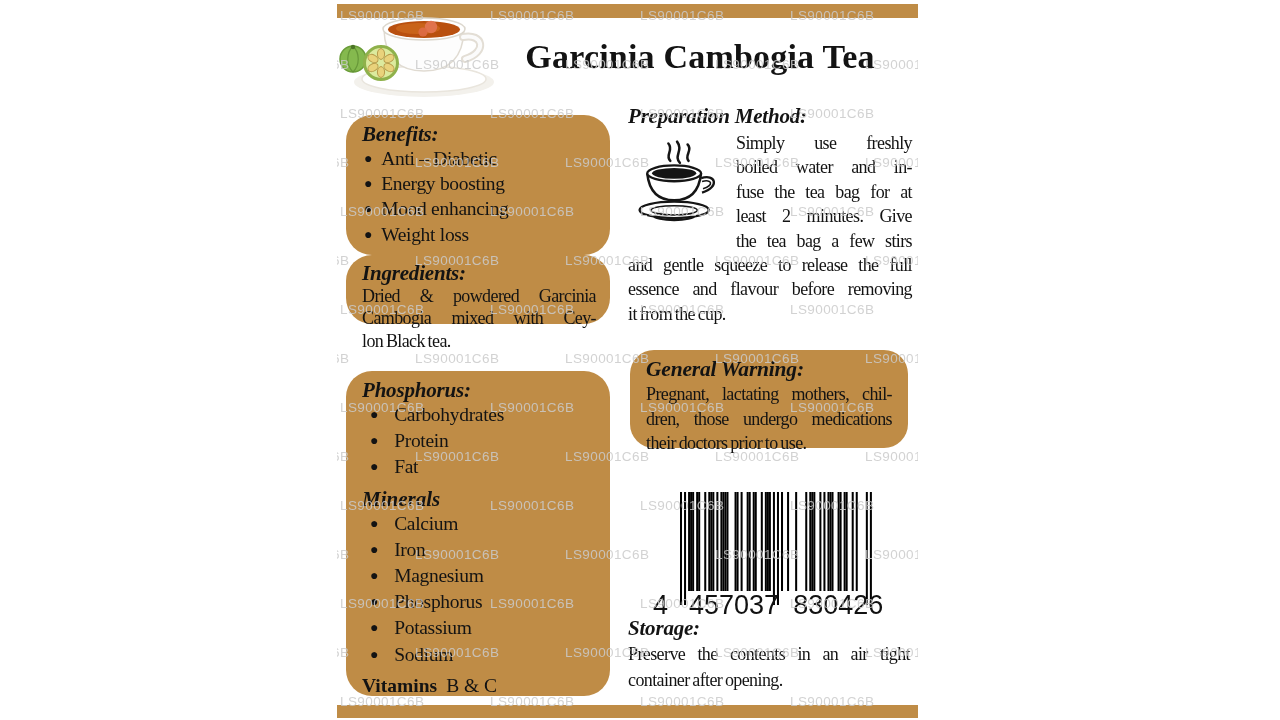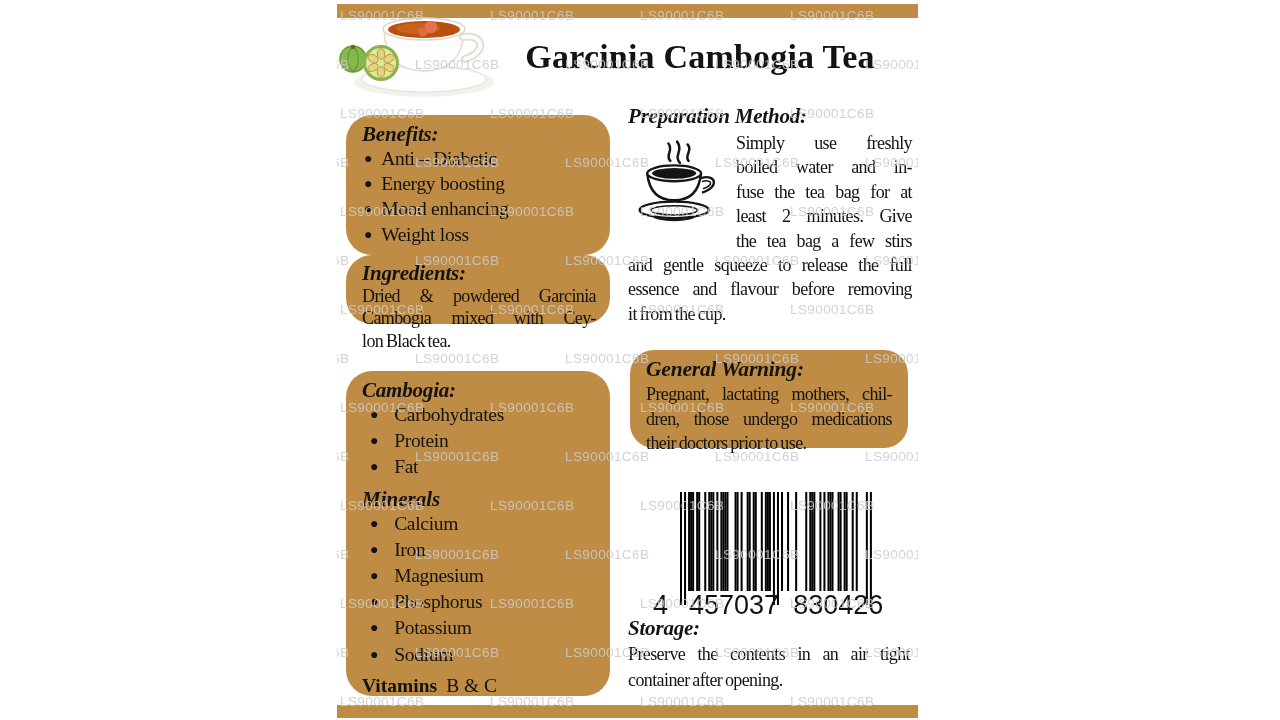--- a/index.html
+++ b/index.html
@@ -92,21 +92,21 @@
   </div>
 
   <div class="box" style="left:9px;top:255px;width:264px;height:69px;">
     <div class="box-h" style="line-height:24px;">Ingredients:</div>
     <div class="ing-line js">Dried &amp; powdered Garcinia</div>
     <div class="ing-line js">Cambogia mixed with Cey-</div>
     <div class="ing-line">lon Black tea.</div>
   </div>
 
   <div class="box nutrients" style="left:9px;top:371px;width:264px;height:325px;">
-    <div class="box-h">Cambogia:</div>
+    <div class="box-h">Phosphorus:</div>
     <div class="b-row">
           <span class="dot">●</span>
           <span>Carbohydrates</span>
         </div>
     <div class="b-row">
           <span class="dot">●</span>
           <span>Protein</span>
         </div>
     <div class="b-row">
           <span class="dot">●</span>

